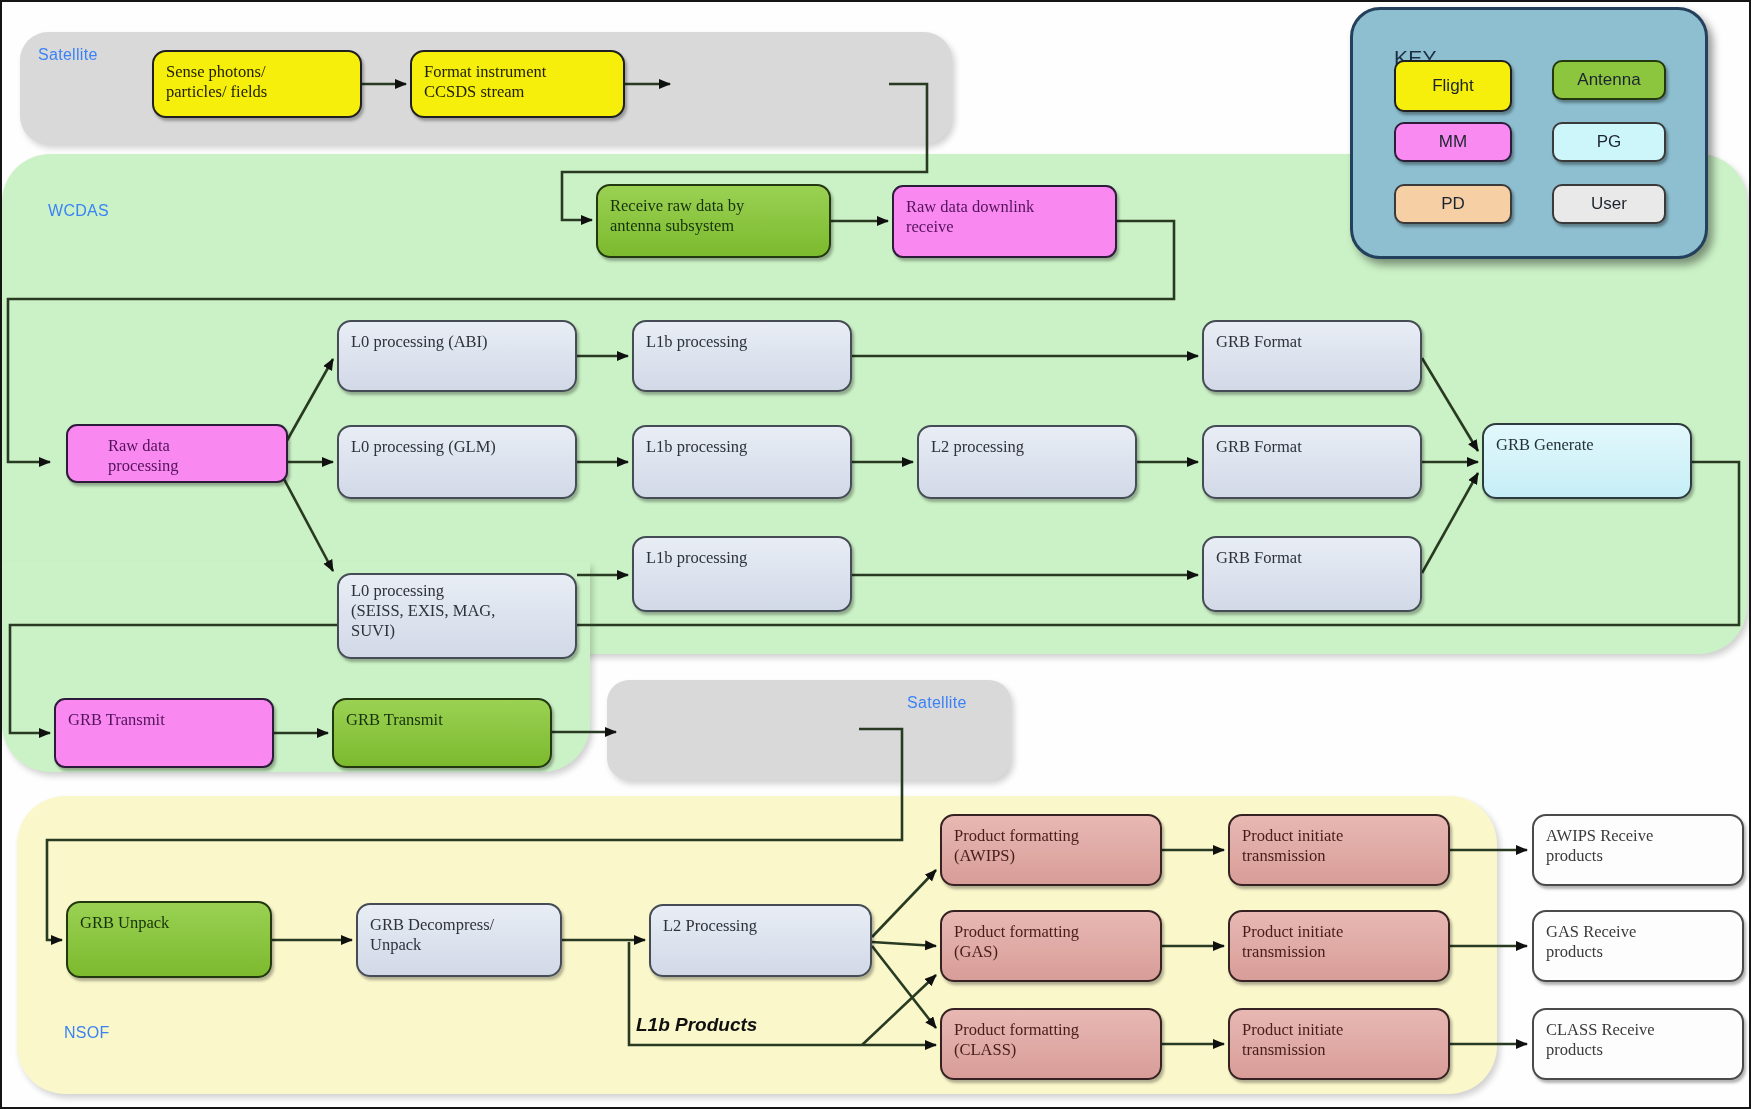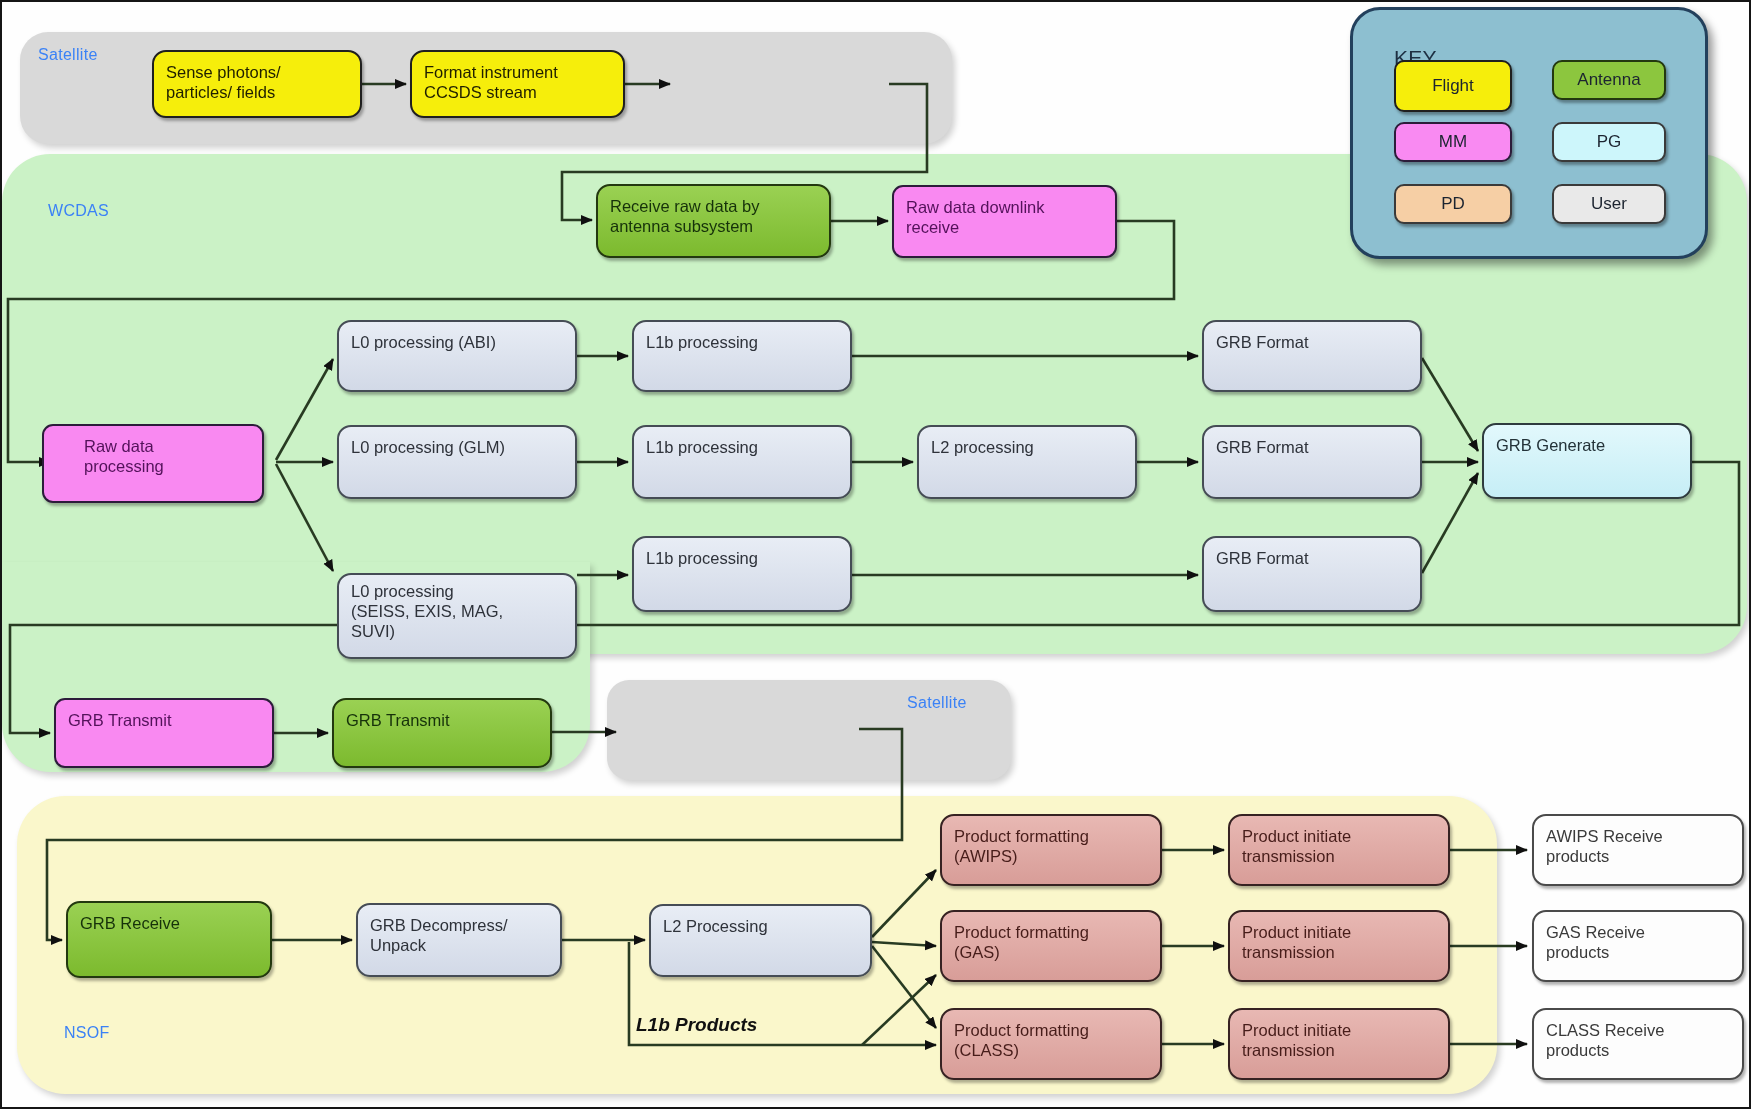--- a/index.html
+++ b/index.html
@@ -23,36 +23,36 @@
   #lbl-wcdas  {left:46px; top:200px;}
   #lbl-sat-mid{left:905px;top:692px;}
   #lbl-nsof   {left:62px; top:1022px;}
   #lbl-key    {left:1392px;top:16px;color:#1d2f42;font-size:21px;margin-top:28px;}
   #lbl-l1b    {position:absolute;left:634px;top:1012px;font-size:19px;font-style:italic;font-weight:700;color:#101010;}
 
   
   .node{
     position:absolute;box-sizing:border-box;border-radius:14px;
     padding:10px 12px;font-size:16.5px;line-height:1.22;white-space:pre-line;
-    border:2.4px solid #2b2b2b;box-shadow:2px 3px 3px rgba(0,0,0,.3);
+    border:2.4px solid #2b2b2b;box-shadow:2px 3px 3px rgba(0,0,0,.3);font-family:Liberation Serif, serif;
   }
   .t-yellow {background:#f6ee0b;border-color:#1f1f1f;color:#1f1f00;}
   .t-green  {background:linear-gradient(#9ad153,#7cba2e);border-color:#23380f;color:#16320a;}
   .t-pink   {background:#f989f1;border-color:#2c1c3a;color:#53125a;border-radius:11px;}
   .t-blue   {background:linear-gradient(#e8edf5,#d2d9e7);border-color:#454c55;color:#2e323a;}
   .t-cyan   {background:linear-gradient(#e2f8fc,#c6eef6);border-color:#2e3b3e;color:#233238;}
   .t-salmon {background:linear-gradient(#e8b8b3,#d89d98);border-color:#362222;color:#471d1a;}
   .t-white  {background:#fdfdfd;border-color:#4a4a4a;color:#3a3a3a;}
 
   #n-sense          {left:150px; top:48px;  width:210px; height:68px;}
   #n-format-ccsds   {left:408px; top:48px;  width:215px; height:68px;}
   #n-format-downlink{left:672px; top:48px;  width:215px; height:68px;}
   #n-receive-raw    {left:594px; top:182px; width:235px; height:74px;}
   #n-raw-dl-receive {left:890px; top:183px; width:225px; height:73px;}
-  #n-raw-processing {left:40px;  top:422px; width:222px; height:79px;padding-left:40px;}
+  #n-raw-processing {left:64px;  top:422px; width:222px; height:59px;padding-left:40px;}
   #n-l0-abi         {left:335px; top:318px; width:240px; height:72px;}
   #n-l1b-abi        {left:630px; top:318px; width:220px; height:72px;}
   #n-grbf-abi       {left:1200px;top:318px; width:220px; height:72px;}
   #n-l0-glm         {left:335px; top:423px; width:240px; height:74px;}
   #n-l1b-glm        {left:630px; top:423px; width:220px; height:74px;}
   #n-l2-glm         {left:915px; top:423px; width:220px; height:74px;}
   #n-grbf-glm       {left:1200px;top:423px; width:220px; height:74px;}
   #n-grb-generate   {left:1480px;top:421px; width:210px; height:76px;}
   #n-l0-seiss       {left:335px; top:531px; width:240px; height:86px;padding-top:6px;margin-top:40px;}
   #n-l1b-seiss      {left:630px; top:534px; width:220px; height:76px;}
@@ -177,21 +177,21 @@
   <div class="node t-blue" id="n-l2-glm">L2 processing</div>
   <div class="node t-blue" id="n-grbf-glm">GRB Format</div>
   <div class="node t-cyan" id="n-grb-generate">GRB Generate</div>
   <div class="node t-blue" id="n-l0-seiss">L0 processing
 (SEISS, EXIS, MAG,
 SUVI)</div>
   <div class="node t-blue" id="n-l1b-seiss">L1b processing</div>
   <div class="node t-blue" id="n-grbf-seiss">GRB Format</div>
   <div class="node t-pink" id="n-grb-transmit-1">GRB Transmit</div>
   <div class="node t-green" id="n-grb-transmit-2">GRB Transmit</div>
-  <div class="node t-green" id="n-grb-receive">GRB Receive</div>
+  <div class="node t-green" id="n-grb-receive">GRB Unpack</div>
   <div class="node t-blue" id="n-decompress">GRB Decompress/
 Unpack</div>
   <div class="node t-blue" id="n-l2-nsof">L2 Processing</div>
   <div class="node t-salmon" id="n-pf-awips">Product formatting
 (AWIPS)</div>
   <div class="node t-salmon" id="n-pf-gas">Product formatting
 (GAS)</div>
   <div class="node t-salmon" id="n-pf-class">Product formatting
 (CLASS)</div>
   <div class="node t-salmon" id="n-pit-awips">Product initiate

